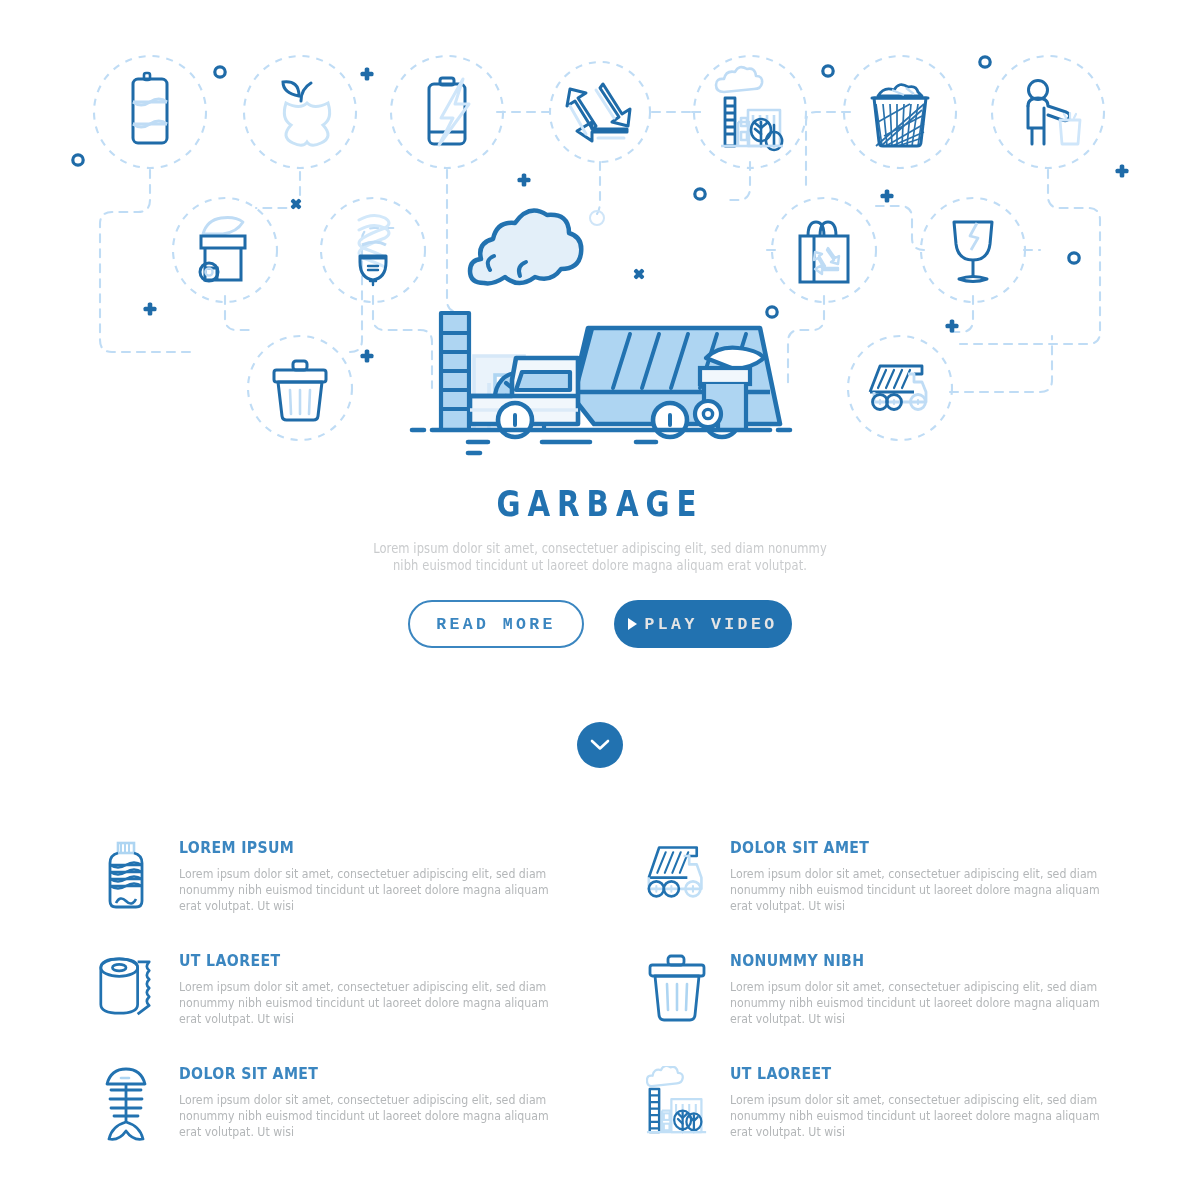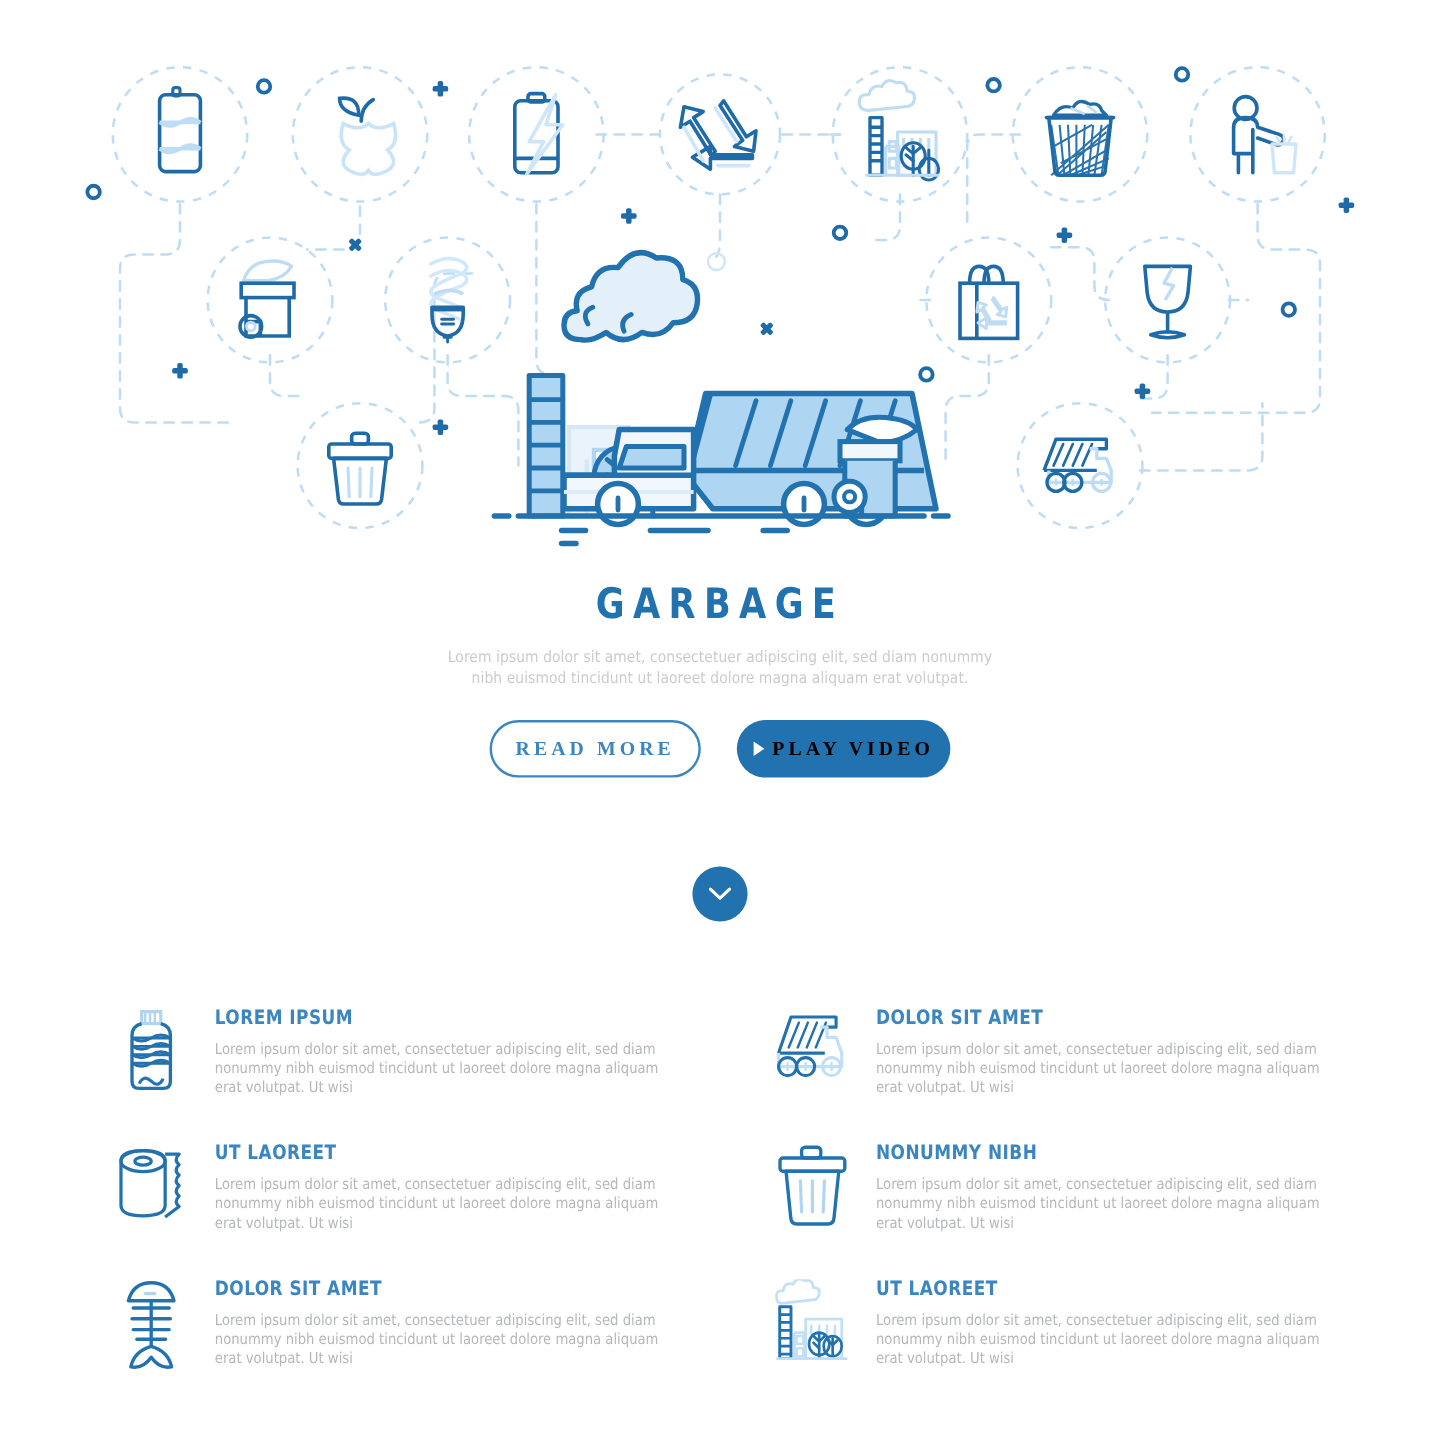--- a/index.html
+++ b/index.html
@@ -33,31 +33,31 @@
     transform:scaleX(0.93);
   }
   .subtitle{
     margin:16px auto 0;max-width:470px;
     font-family:"DejaVu Sans Condensed","Liberation Sans Narrow","Liberation Sans",sans-serif;
     font-size:13.2px;line-height:17px;color:#c9cbcd;letter-spacing:.1px;
     transform:scaleX(0.97);
   }
   .btnrow{display:flex;justify-content:center;gap:30px;margin-top:26px;}
   .btn{
-    font-family:Liberation Serif, serif;
+    font-family:Liberation Mono, monospace;
     font-size:16.5px;font-weight:bold;letter-spacing:3.4px;
     border-radius:40px;cursor:pointer;display:flex;align-items:center;
     justify-content:center;text-transform:uppercase;white-space:nowrap;
   }
   .btn-outline{
     width:176px;height:48px;background:#fff;color:var(--blue-mid);
     border:2.5px solid var(--blue-mid);
   }
   .btn-solid{
-    width:178px;height:48px;background:var(--blue);color:#000000;border:none;gap:9px;
+    width:178px;height:48px;background:var(--blue);color:#e5e5e5;border:none;gap:9px;
   }
   .btn-solid .tri{
     width:0;height:0;border-left:9px solid #fff;
     border-top:6px solid transparent;border-bottom:6px solid transparent;
     margin-right:-2px;
   }
   .btn-solid .tri-wrap{display:flex;align-items:center;}
   .scrolldown{
     width:46px;height:46px;border-radius:50%;background:var(--blue);
     margin:74px auto 0;display:flex;align-items:center;justify-content:center;cursor:pointer;

